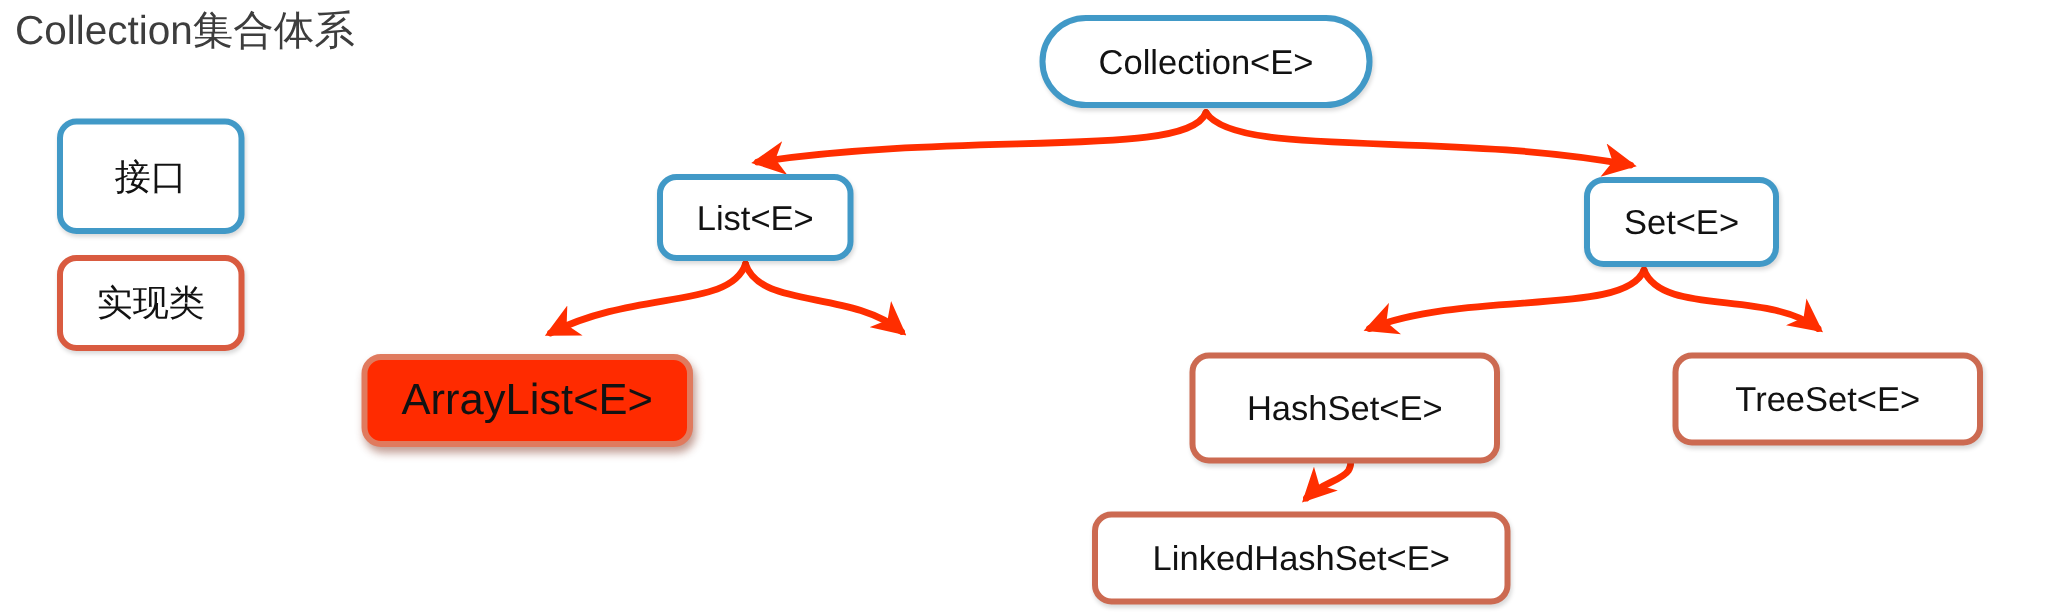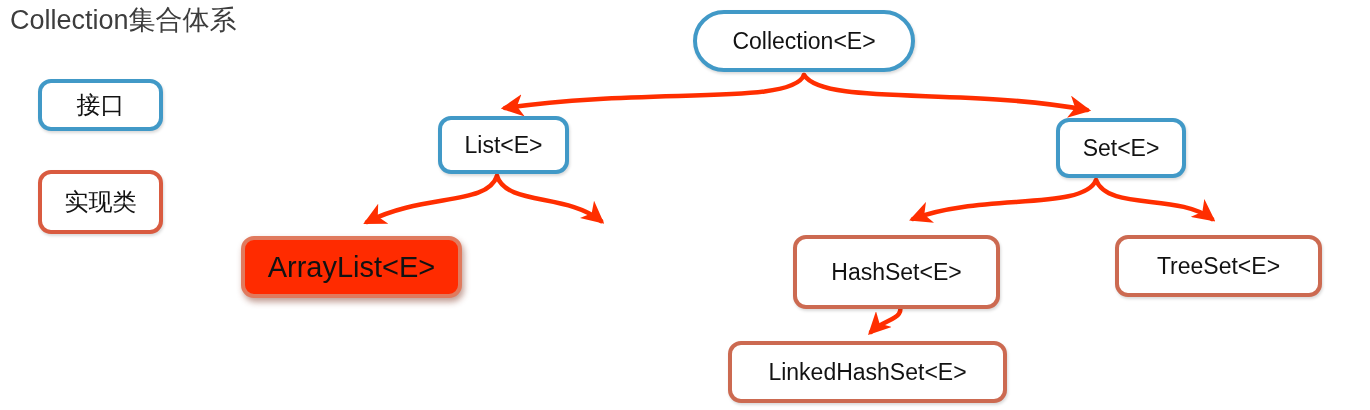--- a/index.html
+++ b/index.html
@@ -48,21 +48,21 @@
   .node.impl-legend {
     border: 4px solid var(--legend-impl-border, #d95b40);
   }
   .node.highlight {
     background: var(--highlight-fill, #ff2b00);
     border: 4px solid var(--highlight-border, #e07a5e);
     box-shadow: 2px 4px 6px rgba(120,40,20,0.45);
     font-size: 29px;
   }
   
-  .legend-interface { left: 38px;  top: 79px;  width: 125px; height: 52px; font-size: 24px; }
+  .legend-interface { left: 38px;  top: 79px;  width: 125px; height: 77px; font-size: 24px; }
   .legend-impl      { left: 38px;  top: 170px; width: 125px; height: 64px; font-size: 24px; text-align: center; }
   
   .n-collection    { left: 693px;  top: 10px;  width: 222px; height: 62px; border-radius: 31px; }
   .n-list          { left: 438px;  top: 116px; width: 131px; height: 58px; }
   .n-set           { left: 1056px; top: 118px; width: 130px; height: 60px; }
   .n-arraylist     { left: 241px;  top: 236px; width: 221px; height: 62px; }
   .n-linkedlist    { left: 508px;  top: 235px; width: 202px; height: 62px; }
   .n-hashset       { left: 793px;  top: 235px; width: 207px; height: 74px; }
   .n-treeset       { left: 1115px; top: 235px; width: 207px; height: 62px; }
   .n-linkedhashset { left: 728px;  top: 341px; width: 279px; height: 62px; }

